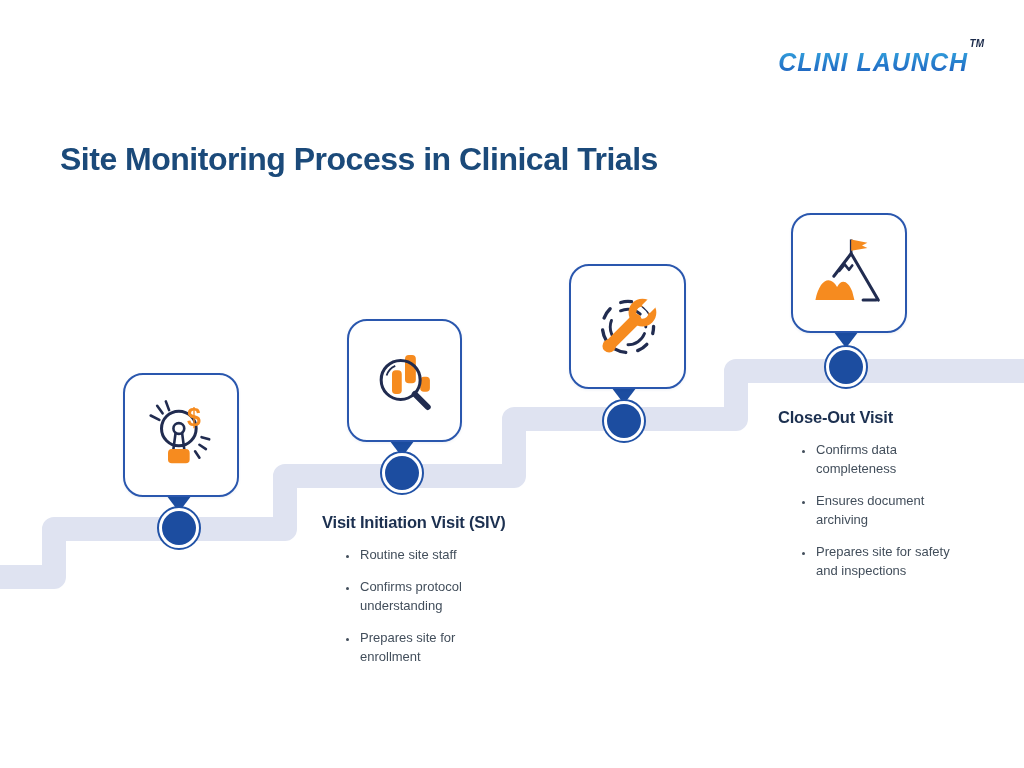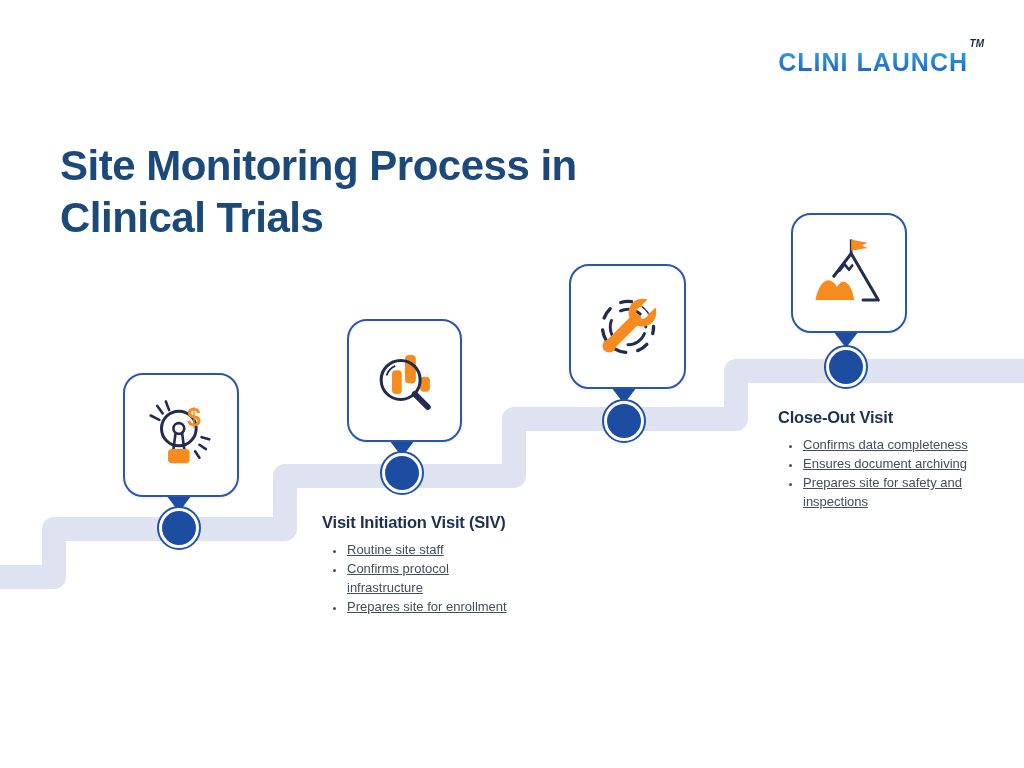--- a/index.html
+++ b/index.html
@@ -5,29 +5,29 @@
   html,body{margin:0;padding:0;background:#ffffff;}
   #canvas{
     position:relative;width:1024px;height:768px;overflow:hidden;
     background:#ffffff;font-family:"Liberation Sans","DejaVu Sans",sans-serif;
   }
   
   .logo{position:absolute;top:48px;right:56px;text-align:right;}
   .logo-text{
     font-size:25px;font-weight:800;letter-spacing:1px;white-space:nowrap;
     background:linear-gradient(180deg,#35a8e0 0%,#1e63c0 90%);
-    -webkit-background-clip:text;background-clip:text;color:transparent;
+    -webkit-background-clip:text;background-clip:text;color:transparent;font-style:italic;
   }
   .logo-tm{
     position:absolute;top:-10px;right:-16px;font-size:10px;font-weight:700;color:#1b2a4a;font-style:italic;
   }
   
   .main-title{
     position:absolute;left:60px;top:112px;width:600px;
-    font-size:42px;line-height:52px;font-weight:800;letter-spacing:-0.5px;
+    font-size:32px;line-height:52px;font-weight:800;letter-spacing:-0.5px;
     color:#1b4a7a;
   }
   
   .stairs-svg{position:absolute;left:0;top:0;}
   
   .step-card{
     position:absolute;background:#ffffff;border:2.5px solid #2a57ae;border-radius:20px;
     display:flex;align-items:center;justify-content:center;
     box-shadow:0 1px 3px rgba(30,60,120,0.08);
   }
@@ -42,21 +42,21 @@
   .stext-3{left:544px;top:460px;}
   .stext-4{left:778px;top:408px;}
   .step-title{
     font-size:16.5px;font-weight:700;color:#1c3050;letter-spacing:-0.2px;
     white-space:nowrap;margin:0 0 8px 0;
   }
   .step-bullets{
     margin:0;padding:0 0 0 24px;list-style:disc;
     font-size:13px;line-height:19px;color:#424e5b;
   }
-  .step-bullets li{margin:0;padding-left:1px;text-decoration:underline;}
+  .step-bullets li{margin:13px;padding-left:1px;}
   .step-bullets li::marker{color:#424e5b;font-size:11px;}
   .ul-1{width:148px;}
   .ul-2{width:182px;}
   .ul-3{width:205px;}
   .ul-4{width:178px;}
 </style>
 </head>
 <body>
 
 <div id="canvas">
@@ -146,21 +146,21 @@
       <path d="M -9 -2 L -4 -8 L 0 -3 L 3 -7" fill="none" stroke="#212c50" stroke-width="2.4" stroke-linejoin="round" stroke-linecap="round"></path>
       <path d="M -31 25 C -27 5 -17 2 -11 13 C -7 5 -1 7 3 17 L 5 25 Z" fill="#f68b1f"></path>
     </svg>
   </div>
 
 
   <div class="step-text stext-2">
     <div class="step-title">Visit Initiation Visit (SIV)</div>
     <ul class="step-bullets ul-2">
       <li>Routine site staff</li>
-      <li>Confirms protocol infrastructure</li>
+      <li>Confirms protocol understanding</li>
       <li>Prepares site for enrollment</li>
     </ul>
   </div>
 
 
   <div class="step-text stext-4">
     <div class="step-title">Close-Out Visit</div>
     <ul class="step-bullets ul-4">
       <li>Confirms data completeness</li>
       <li>Ensures document archiving</li>

